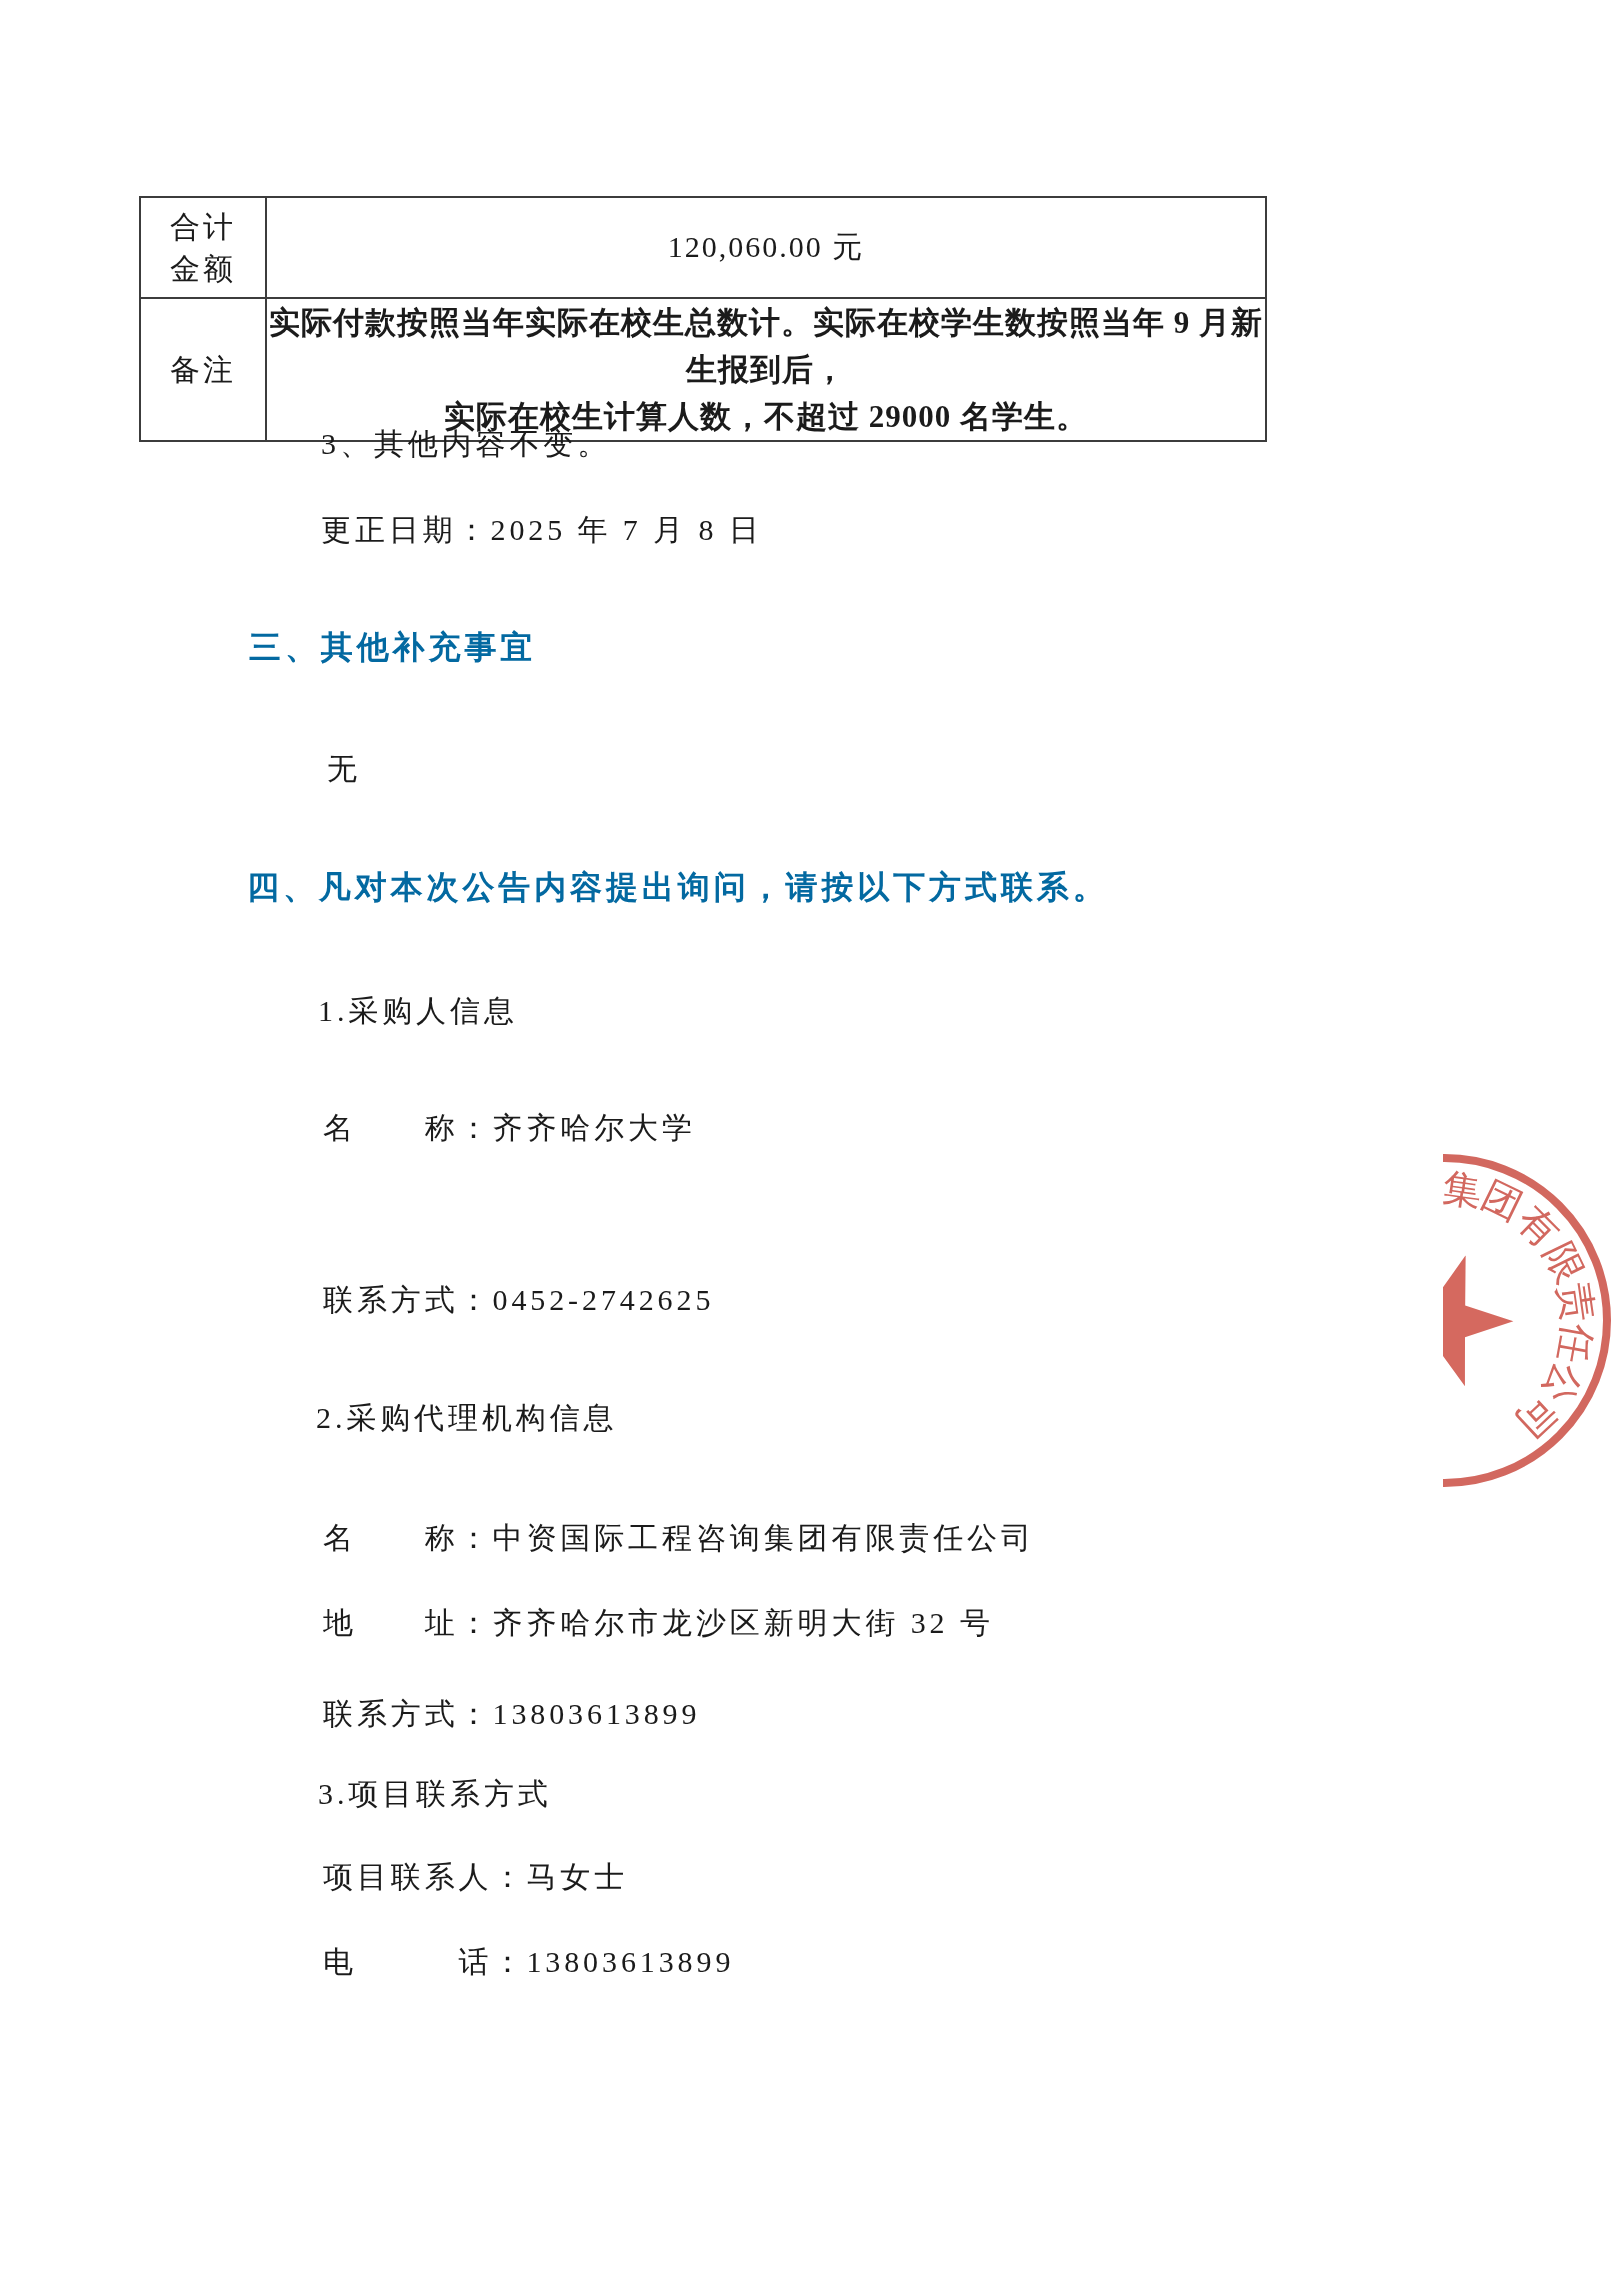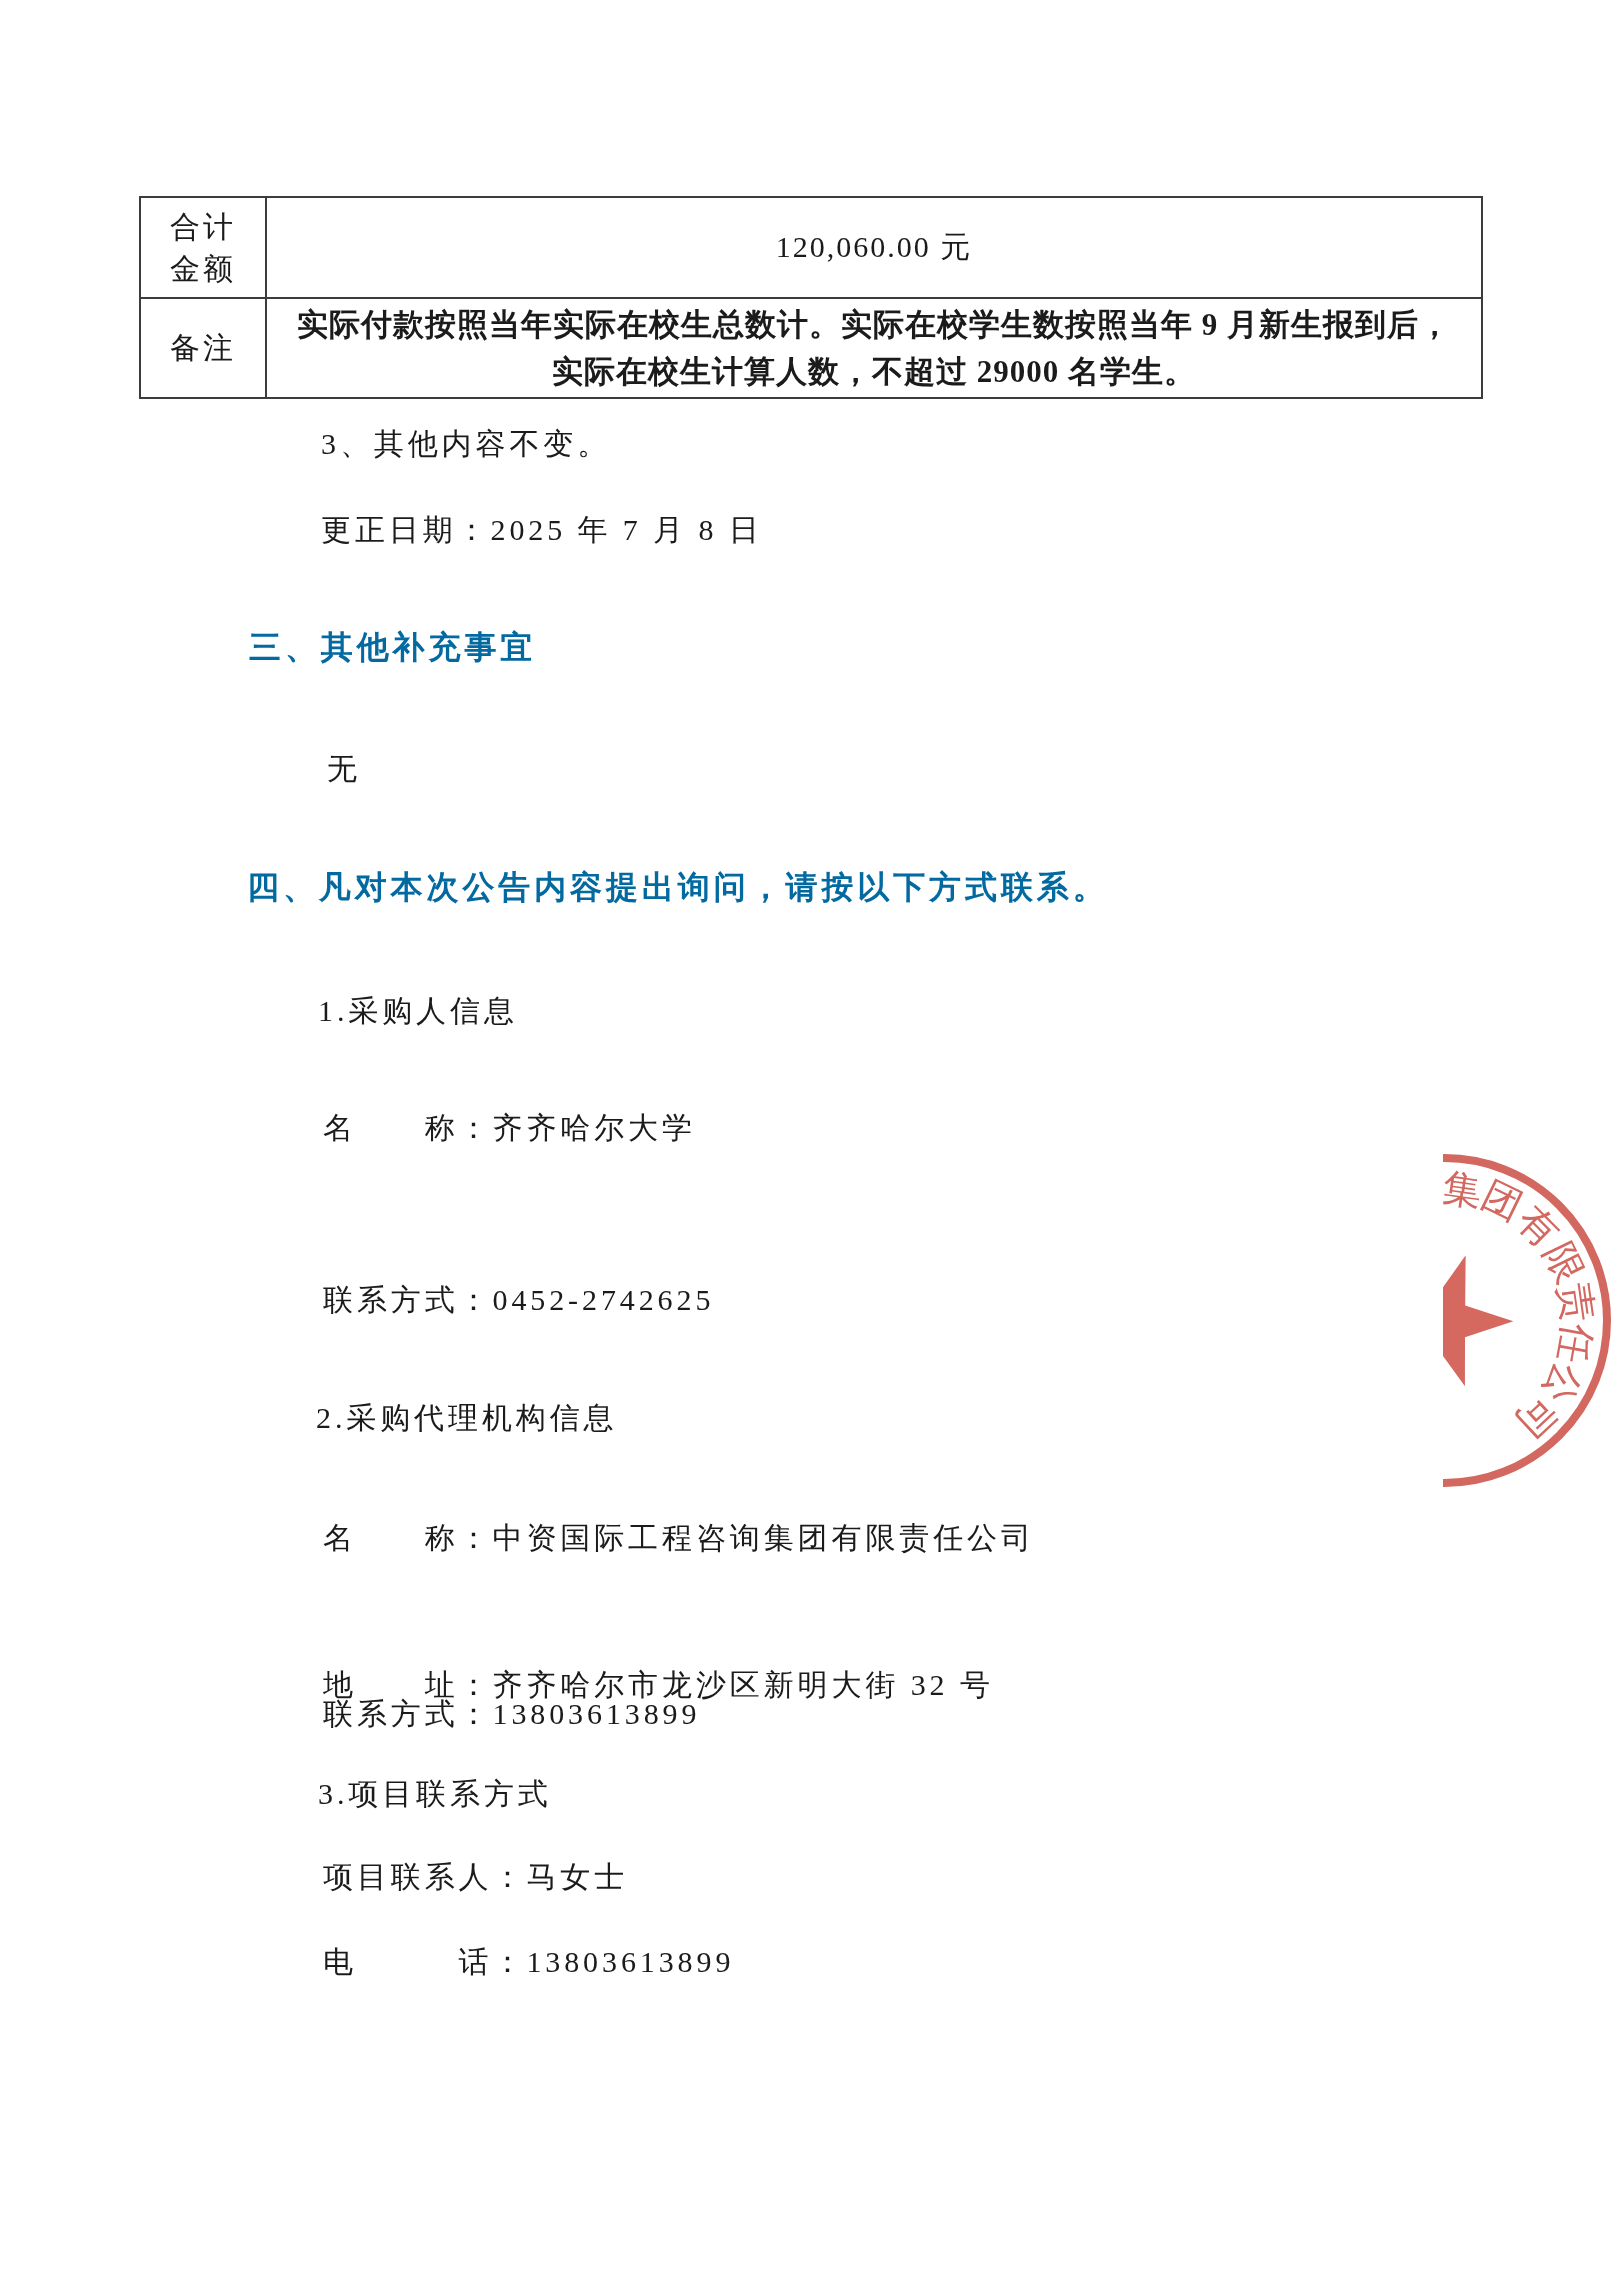--- a/index.html
+++ b/index.html
@@ -8,21 +8,21 @@
     width:1620px;height:2293px;
     background:#ffffff;
     font-family:"Liberation Serif","DejaVu Serif",serif;
     color:#1b1b1b;
     overflow:hidden;
   }
   
   .doc-table{
     position:absolute;left:139px;top:196px;
     border-collapse:collapse;table-layout:fixed;
-    width:1344px;
+    width:1128px;
   }
   .doc-table td{
     border:2px solid #3c3c3c;
     vertical-align:middle;
     padding:0;
   }
   .cell-label{
     width:124px;text-align:center;
     font-size:30px;letter-spacing:2.9px;line-height:42px;
     white-space:pre-line;
@@ -103,21 +103,21 @@
   <div class="line" style="left:327px;top:750px;">无</div>
 
   <div class="heading" style="left:247px;top:868px;">四、凡对本次公告内容提出询问，请按以下方式联系。</div>
 
   <div class="line" style="left:318px;top:992px;">1.采购人信息</div>
   <div class="line" style="left:323px;top:1109px;"><span>名　　称：</span><span>齐齐哈尔大学</span></div>
   <div class="line" style="left:323px;top:1281px;"><span>联系方式：</span><span>0452-2742625</span></div>
 
   <div class="line" style="left:316px;top:1399px;">2.采购代理机构信息</div>
   <div class="line" style="left:323px;top:1519px;"><span>名　　称：</span><span>中资国际工程咨询集团有限责任公司</span></div>
-  <div class="line" style="left:323px;top:1666px;"><span>地　　址：</span><span>齐齐哈尔市龙沙区新明大街 32 号</span></div>
+  <div class="line" style="left:323px;top:1604px;"><span>地　　址：</span><span>齐齐哈尔市龙沙区新明大街 32 号</span></div>
   <div class="line" style="left:323px;top:1687px;margin-top:8px;"><span>联系方式：</span><span>13803613899</span></div>
 
   <div class="line" style="left:318px;top:1775px;">3.项目联系方式</div>
   <div class="line" style="left:323px;top:1858px;"><span>项目联系人：</span><span>马女士</span></div>
   <div class="line" style="left:323px;top:1943px;"><span>电　　　话：</span><span>13803613899</span></div>
 
   <div class="seal">
     <div class="seal-ring"></div>
     <div class="seal-star"></div>
     <span class="arc-char" style="left:-1px;top:21.6px;transform:rotate(8deg);">集</span>

